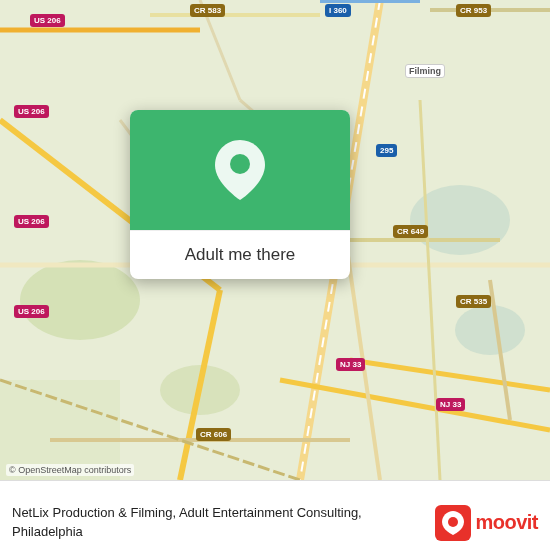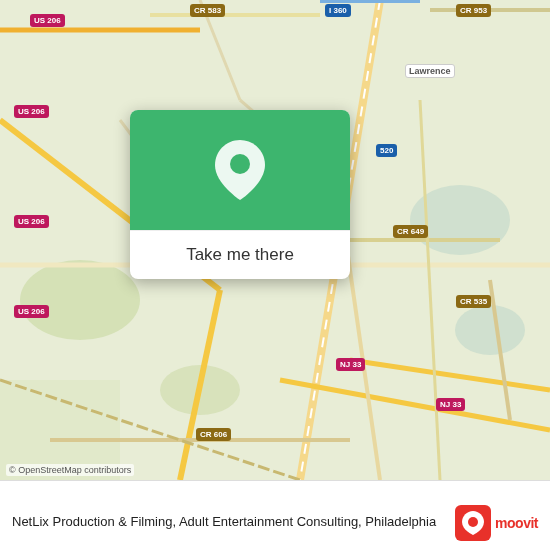--- a/index.html
+++ b/index.html
@@ -95,21 +95,21 @@
       gap: 4px;
       flex-shrink: 0;
     }
 
     .moovit-icon {
       width: 36px;
       height: 36px;
     }
 
     .moovit-text {
-      font-size: 14px;
+      font-size: 20px;
       font-weight: 700;
       color: #e8312a;
       letter-spacing: -0.5px;
     }
 
     
     .osm-attr {
       position: absolute;
       bottom: 4px;
       left: 6px;
@@ -195,39 +195,39 @@
     <line x1="120" y1="120" x2="180" y2="200" stroke="#e0d8b0" stroke-width="3"></line>
     <line x1="340" y1="200" x2="380" y2="480" stroke="#e8d8a0" stroke-width="4"></line>
     <line x1="420" y1="100" x2="440" y2="480" stroke="#e0d898" stroke-width="3"></line>
   </svg>
 
   <div class="highway-badge hw-green" style="top:14px; left:30px;">US 206</div>
   <div class="highway-badge hw-brown" style="top:4px; left:190px;">CR 583</div>
   <div class="highway-badge hw-blue" style="top:4px; left:325px;">I 360</div>
   <div class="highway-badge hw-brown" style="top:4px; left:456px;">CR 953</div>
   <div class="highway-badge hw-green" style="top:105px; left:14px;">US 206</div>
-  <div class="road-label" style="top:64px; left:405px;">Lawrence</div>
-  <div class="highway-badge hw-blue" style="top:144px; left:376px;">520</div>
+  <div class="road-label" style="top:64px; left:405px;">Filming</div>
+  <div class="highway-badge hw-blue" style="top:144px; left:376px;">295</div>
   <div class="highway-badge hw-green" style="top:215px; left:14px;">US 206</div>
   <div class="highway-badge hw-brown" style="top:225px; left:393px;">CR 649</div>
   <div class="highway-badge hw-green" style="top:305px; left:14px;">US 206</div>
   <div class="highway-badge hw-brown" style="top:295px; left:456px;">CR 535</div>
   <div class="highway-badge hw-green" style="top:358px; left:336px;">NJ 33</div>
   <div class="highway-badge hw-green" style="top:398px; left:436px;">NJ 33</div>
   <div class="highway-badge hw-brown" style="top:428px; left:196px;">CR 606</div>
 
   <div class="popup-card">
     <div class="popup-green">
 
       <svg class="pin-icon" viewBox="0 0 50 60" xmlns="http://www.w3.org/2000/svg">
         <path d="M25 0 C11.2 0 0 11.2 0 25 C0 43.75 25 60 25 60 C25 60 50 43.75 50 25 C50 11.2 38.8 0 25 0Z" fill="white" opacity="0.9"></path>
         <circle cx="25" cy="24" r="10" fill="#3db56e"></circle>
       </svg>
     </div>
-    <div class="popup-label">Take me there</div>
+    <div class="popup-label">Adult me there</div>
 
   </div>
 
   <div class="osm-attr">© OpenStreetMap contributors</div>
 </div>
 
 <div id="footer-bar">
   <div class="footer-text">NetLix Production &amp; Filming, Adult Entertainment Consulting, Philadelphia</div>
   <div class="moovit-logo">
 

